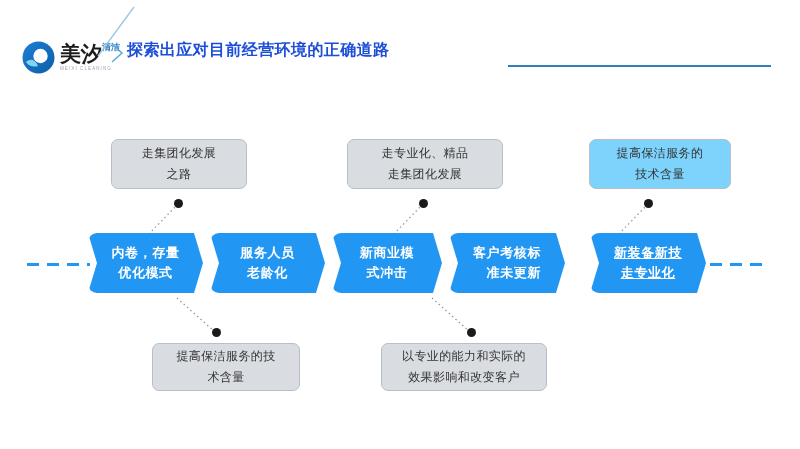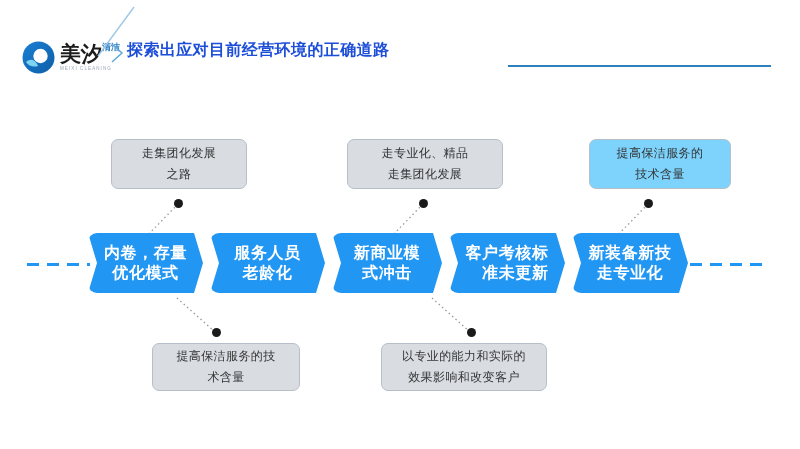--- a/index.html
+++ b/index.html
@@ -100,39 +100,39 @@
   .chev {
     position: absolute;
     top: 233px;
     height: 60px;
     background: #2196f3;
     color: #ffffff;
     display: flex;
     align-items: center;
     justify-content: center;
     text-align: center;
-    font-size: 16px;
+    font-size: 13px;
     font-weight: bold;
     line-height: 20px;
     letter-spacing: 0.6px;
     border-radius: 9px;
     font-family: "DejaVu Sans", sans-serif;
     clip-path: polygon(0 0, calc(100% - 9px) 0, 100% 50%, calc(100% - 9px) 100%,
                        0 100%, 9px 50%);
     -webkit-clip-path: polygon(0 0, calc(100% - 9px) 0, 100% 50%, calc(100% - 9px) 100%,
                        0 100%, 9px 50%);
     box-sizing: border-box;
     padding: 0 10px;
   }
   .chev span { display: block; }
   #chev-0 { left: 88px;  width: 115px; }
   #chev-1 { left: 210px; width: 115px; }
   #chev-2 { left: 332px; width: 110px; }
   #chev-3 { left: 449px; width: 116px; text-align: right; }
-  #chev-4 { left: 572px; width: 116px; }
+  #chev-4 { left: 590px; width: 116px; text-decoration: underline; }
 
   
   .note {
     position: absolute;
     border: 1px solid #b6bfc9;
     border-radius: 7px;
     display: flex;
     align-items: center;
     justify-content: center;
     text-align: center;

